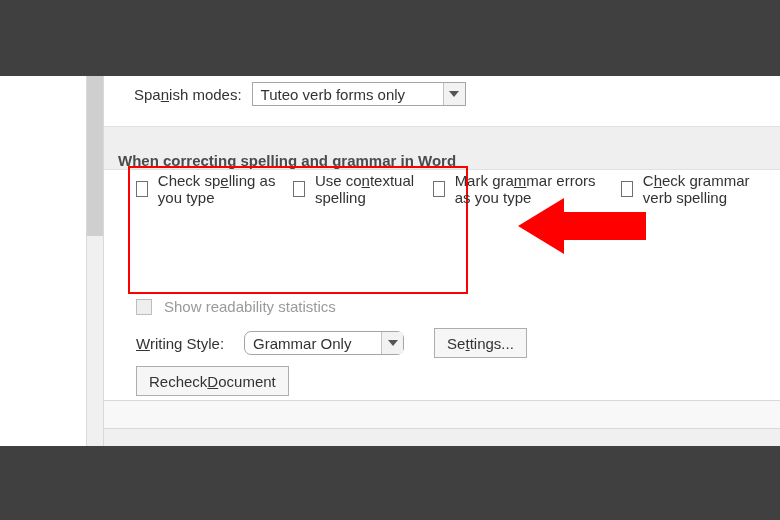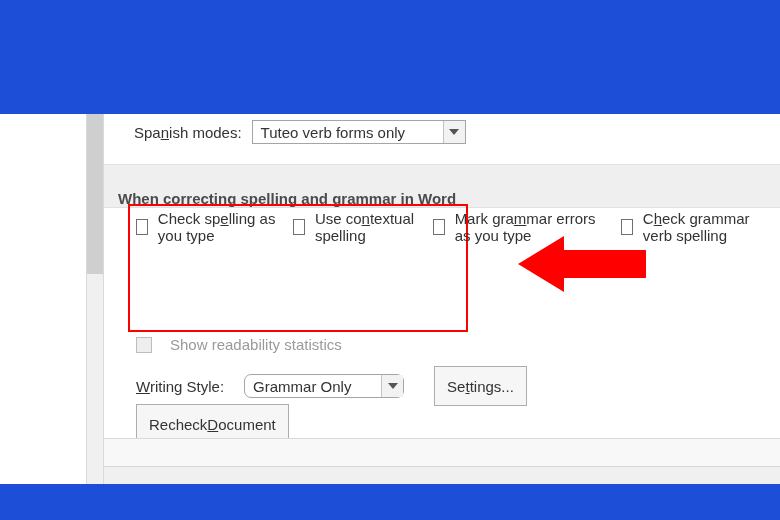--- a/index.html
+++ b/index.html
@@ -1,40 +1,40 @@
 <!DOCTYPE html>
 <html><head>
   <meta charset="utf-8">
   <style>
     * { box-sizing: border-box; margin: 0; padding: 0; }
     body { width: 780px; height: 520px; background: #000; overflow: hidden; font-family: "Segoe UI", Tahoma, sans-serif; font-size: 15px; }
-    .letterbox { width: 780px; height: 520px; background: #1d4ed8; padding: 114px 0 74px 0; }
+    .letterbox { width: 780px; height: 520px; background: #404040; padding: 76px 0 74px 0; }
     .panel-wrap { width: 780px; height: 370px; background: #fff; position: relative; overflow: hidden; }
     .scroll-vert { position: absolute; left: 86px; top: 0; width: 18px; height: 100%; background: #f0f0f0; border-left: 1px solid #d9d9d9; border-right: 1px solid #d9d9d9; }
     .scroll-thumb { position: absolute; top: 0; width: 100%; height: 160px; background: #cfcfcf; }
     .scroll-horz { position: absolute; left: 104px; bottom: 0; right: 0; height: 18px; background: #f0f0f0; border-top: 1px solid #d9d9d9; }
     .content { position: absolute; left: 104px; top: 0; right: 0; bottom: 18px; background: #fff; }
     .row { display: flex; align-items: center; }
     .spanish-row { position: absolute; top: 6px; left: 30px; }
     .label { color: #333; margin-right: 10px; }
     .mnem { text-decoration: underline; }
     .select { display: inline-flex; align-items: center; border: 1px solid #a5a5a5; background: #fff; height: 24px; padding: 0 2px 0 8px; min-width: 214px; font-size: 15px; color: #333; position: relative; }
     .select .dd { position: absolute; right: 0; top: 0; bottom: 0; width: 22px; display: flex; align-items: center; justify-content: center; border-left: 1px solid #c2c2c2; background: #f2f2f2; }
     .section-header { position: absolute; top: 50px; left: 0; right: 0; height: 44px; background: #efefef; border-top: 1px solid #e1e1e1; border-bottom: 1px solid #e1e1e1; display: flex; align-items: flex-end; padding-left: 14px; font-weight: 600; color: #4b4b4b; font-size: 15px; }
     .highlight-box { position: absolute; top: 90px; left: 24px; width: 340px; height: 128px; border: 2px solid #ff0000; }
     .cb-list { position: absolute; top: 96px; left: 32px; display: flex; flex-direction: row; gap: 10px; }
     .cb-row { display: flex; align-items: center; gap: 10px; }
     .cb { width: 16px; height: 16px; border: 1px solid #6f6f6f; background: #fff; cursor: pointer; display: inline-block; }
     .cb.disabled { border-color: #bcbcbc; background: #eee; }
     .cb-label { color: #333; }
     .disabled-text { color: #9a9a9a; }
-    .readability { position: absolute; top: 222px; left: 32px; display: flex; align-items: center; gap: 18px; text-align: center; }
+    .readability { position: absolute; top: 222px; left: 32px; display: flex; align-items: center; gap: 12px; text-align: center; }
     .writing-row { position: absolute; top: 252px; left: 32px; display: flex; align-items: center; gap: 10px; }
     .select.small { min-width: 160px; border-radius: 7px; }
-    .btn { border: 1px solid #adadad; background: #f6f6f6; padding: 2px 12px; font-size: 15px; color: #333; cursor: pointer; height: 40px; display: inline-flex; align-items: center; }
+    .btn { border: 1px solid #adadad; background: #f6f6f6; padding: 2px 12px; font-size: 15px; color: #333; cursor: pointer; height: 30px; display: inline-flex; align-items: center; }
     .btn.settings { margin-left: 20px; }
     .recheck-row { position: absolute; top: 290px; left: 32px; }
     .bottom-band { position: absolute; bottom: 0; left: 0; right: 0; height: 28px; border-top: 1px solid #d9d9d9; background: #f8f8f8; }
     .arrow { position: absolute; top: 120px; left: 414px; }
     .arrow svg { display: block; }
   </style>
 </head>
 <body>
 
 <div class="letterbox">

